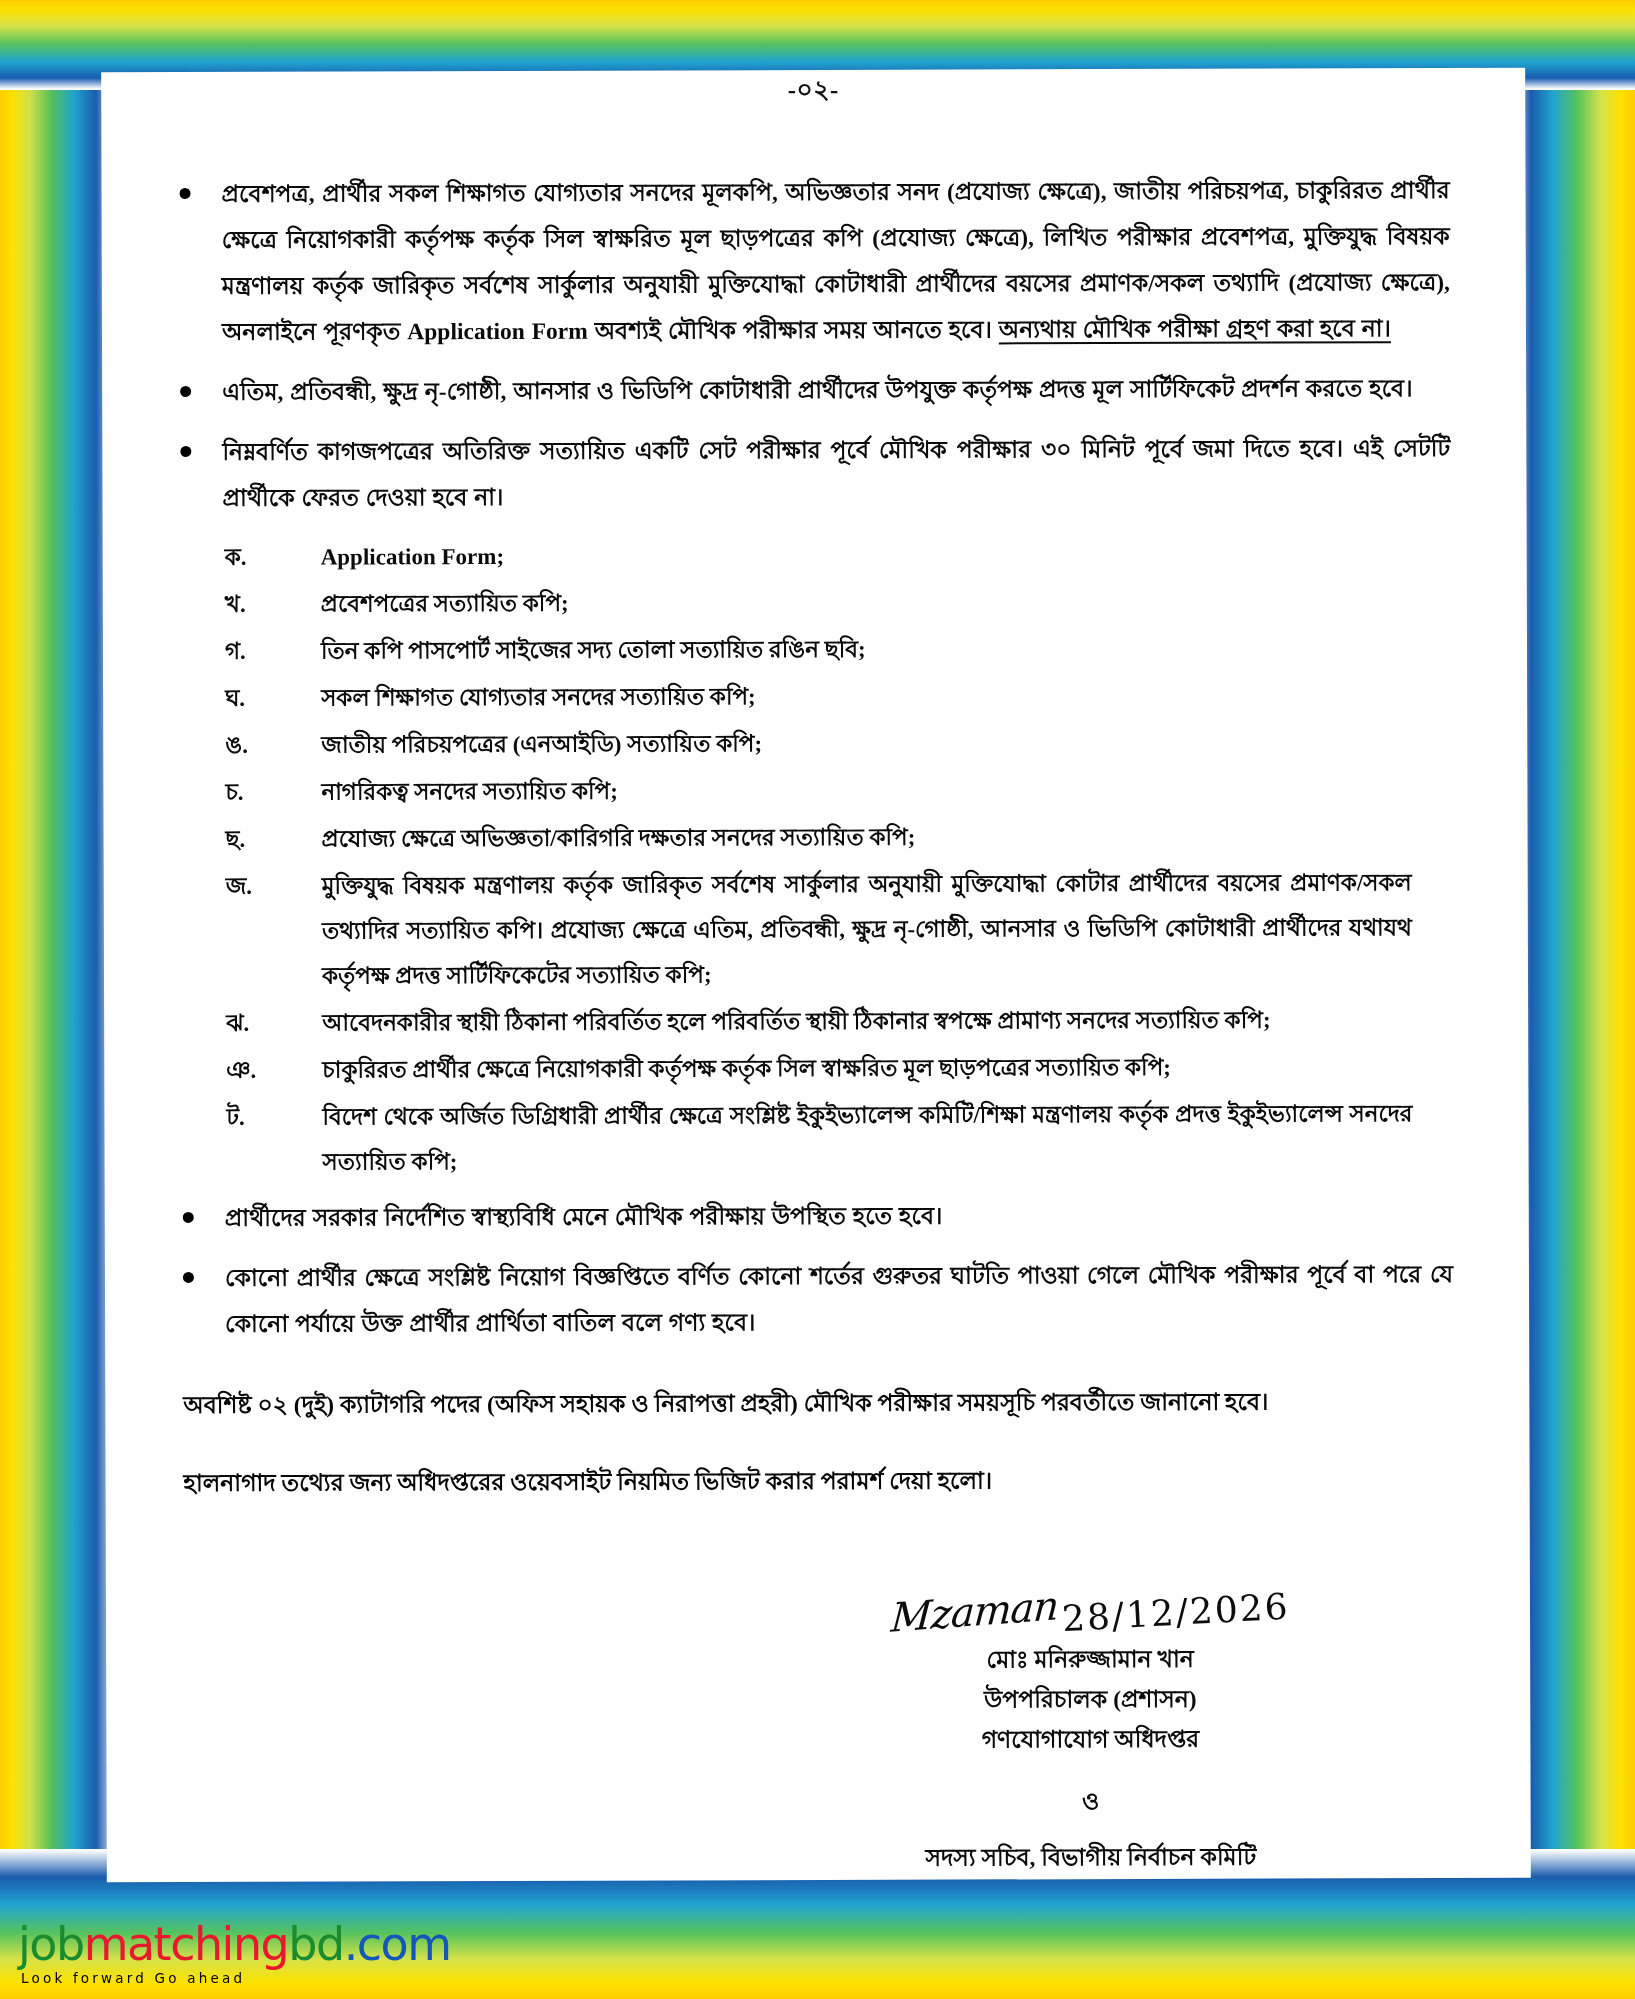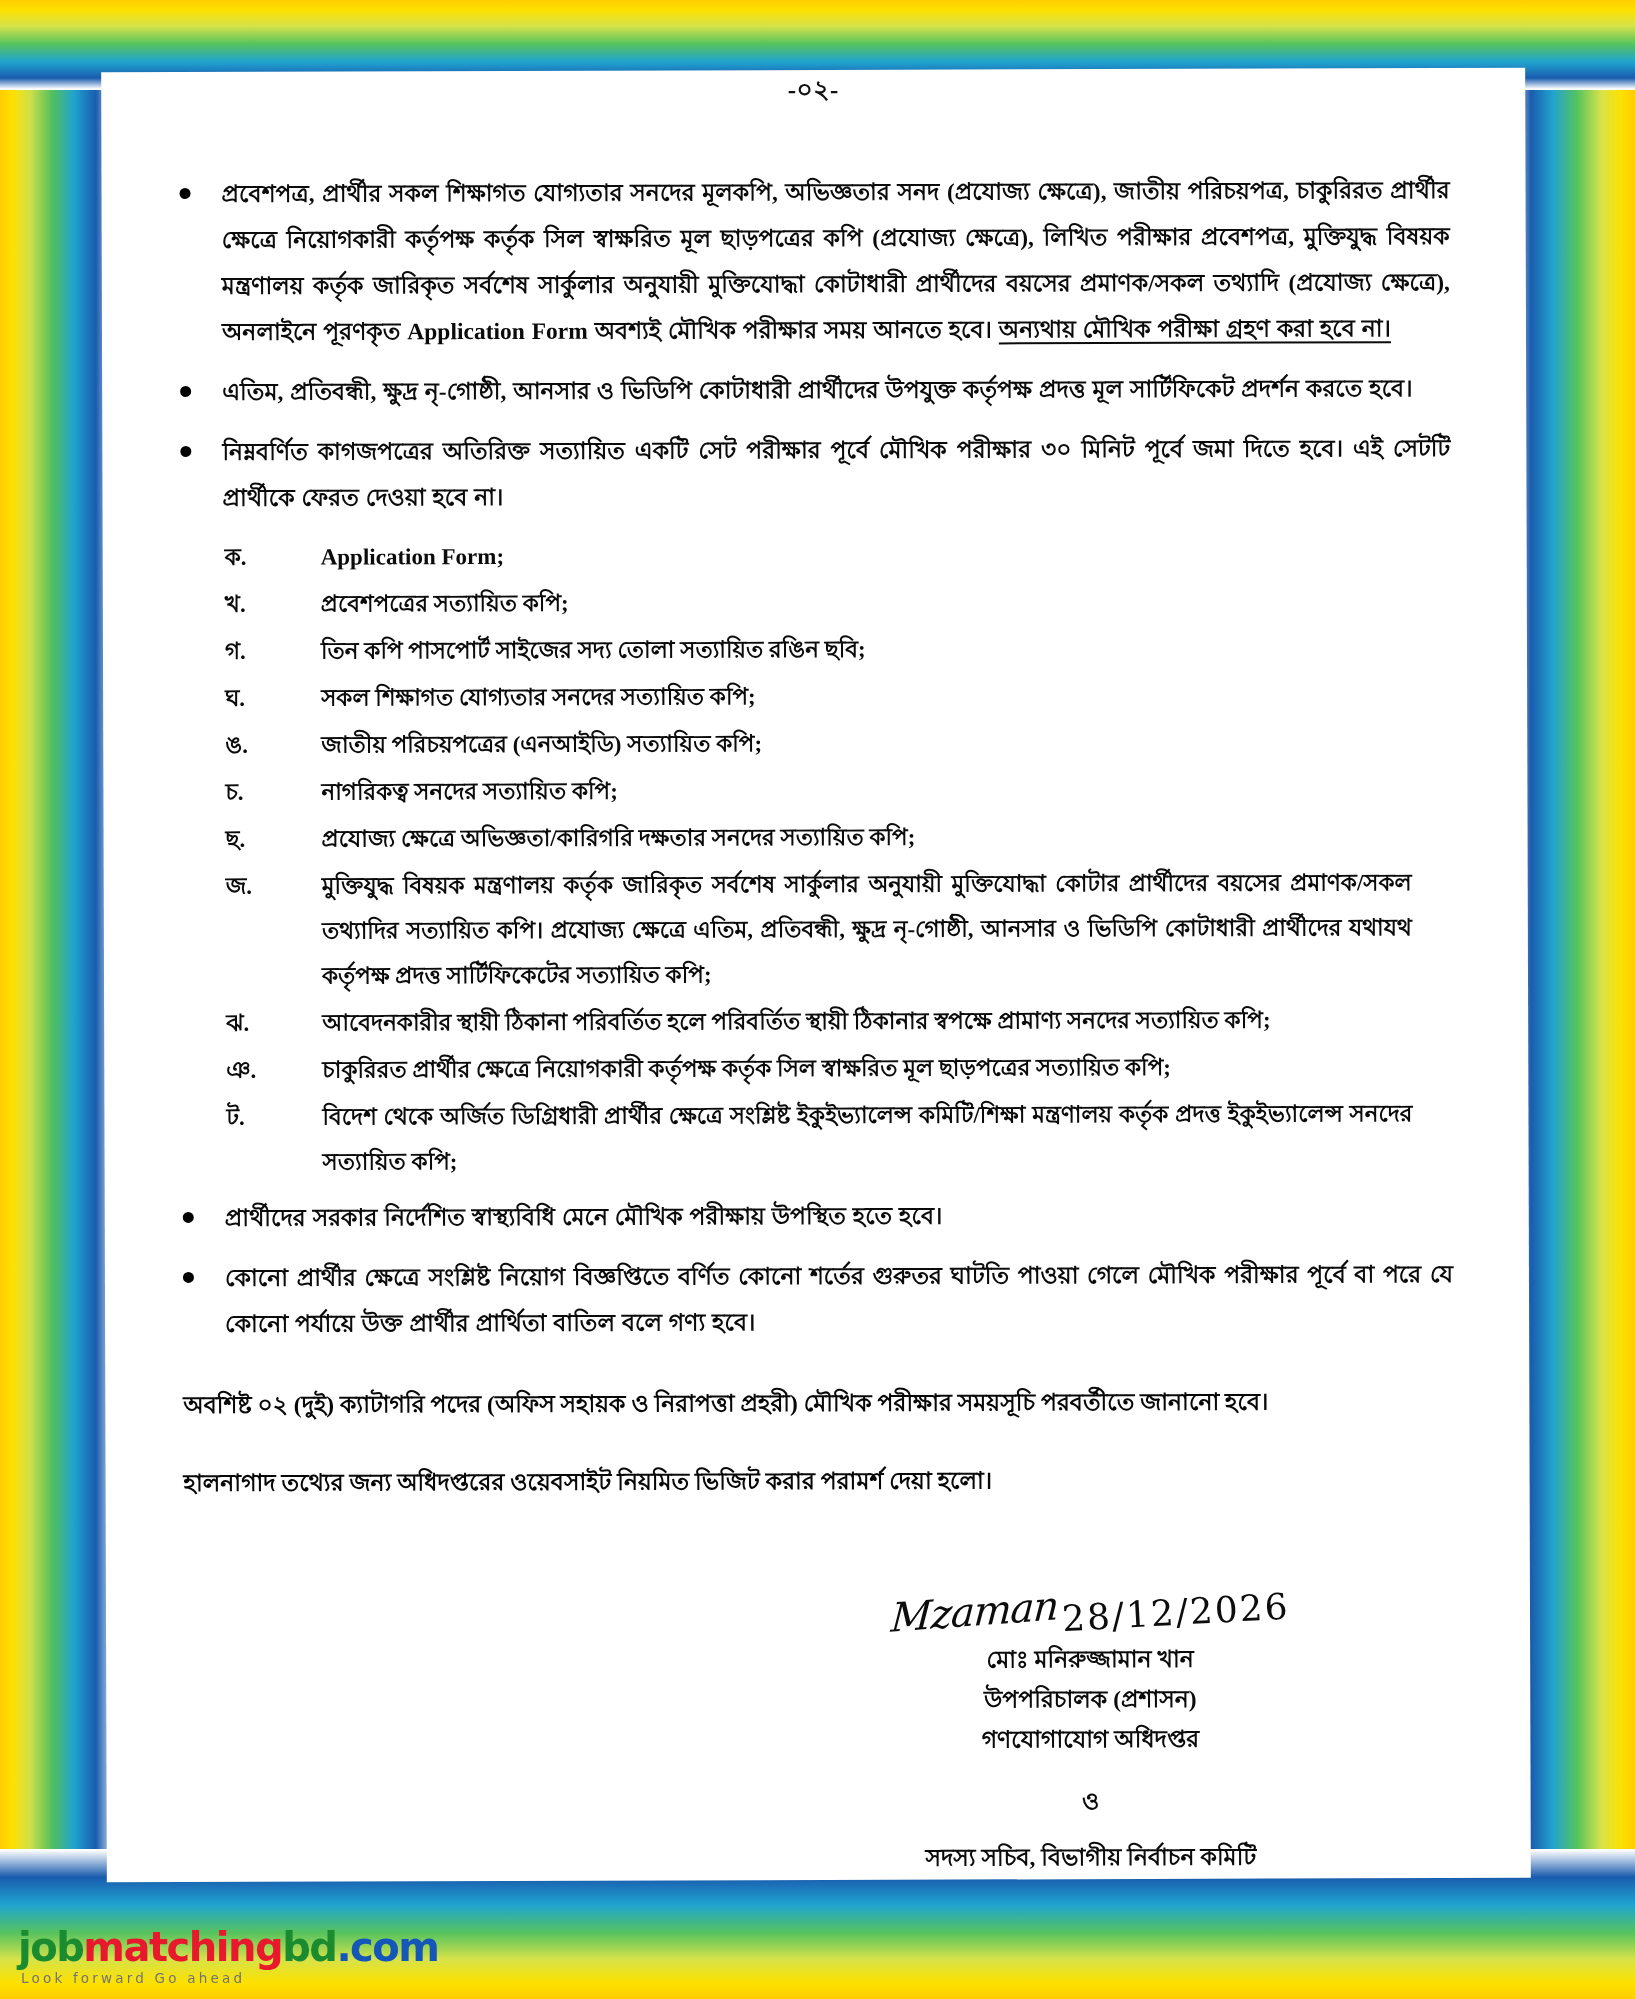--- a/index.html
+++ b/index.html
@@ -197,33 +197,33 @@
   
   #watermark {
     position: absolute;
     left: 18px; bottom: 14px;
     z-index: 20;
     line-height: 1;
     user-select: none;
   }
   #wm-main {
     font-family: "DejaVu Sans", sans-serif;
-    font-weight: 700;
-    font-size: 40px;
+    font-weight: 400;
+    font-size: 46px;
     letter-spacing: -1.5px;
     white-space: nowrap;
   }
   #wm-main .w-job { color: #1a8b2e; }
   #wm-main .w-matching { color: #e8192c; }
   #wm-main .w-bd { color: #1a8b2e; }
   #wm-main .w-dotcom { color: #1557b8; }
   #wm-sub {
     font-family: "DejaVu Sans", sans-serif;
     font-size: 13.5px;
-    color: #737373;
+    color: #000000;
     letter-spacing: 3.2px;
     margin-top: 5px;
     margin-left: 3px;
     white-space: nowrap;
   }
 </style>
 </head>
 <body>
 
 <div id="scan-frame"></div>

